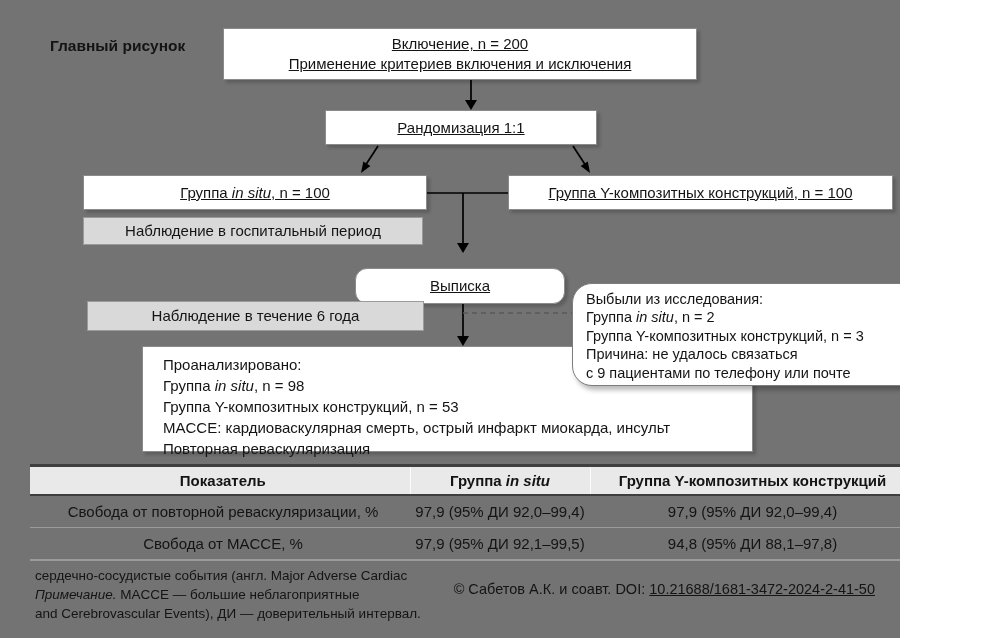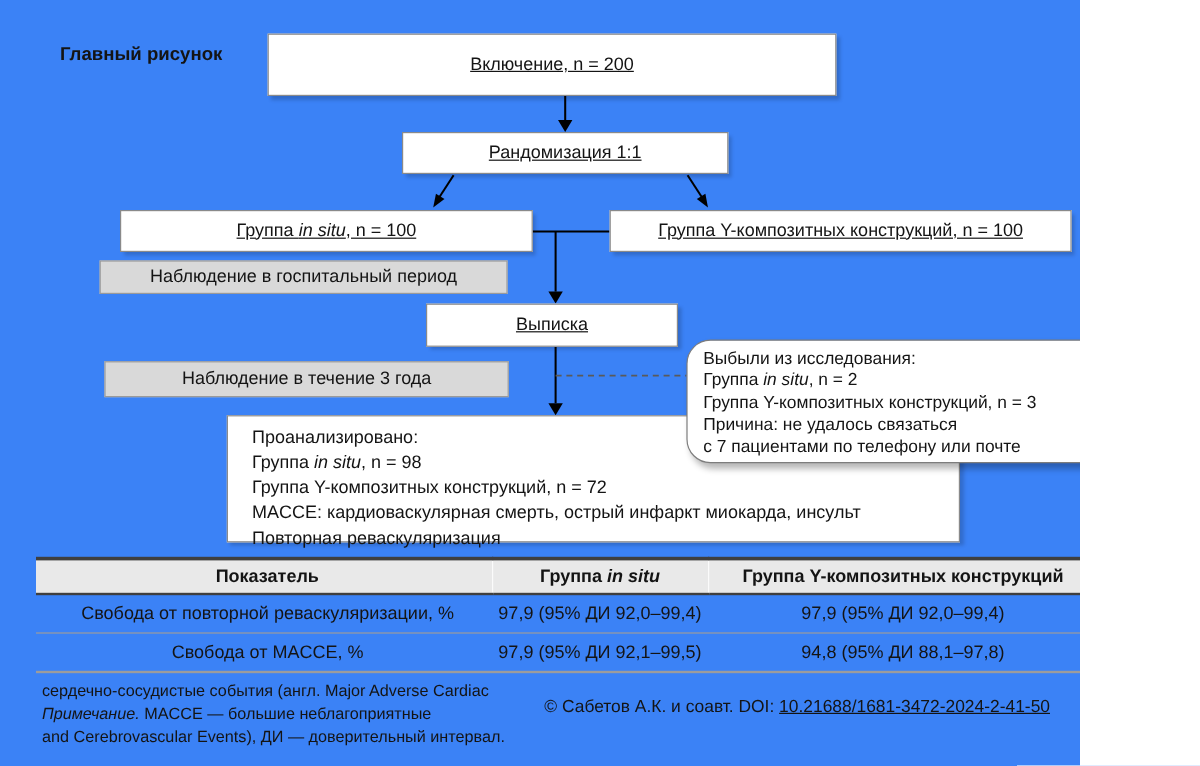--- a/index.html
+++ b/index.html
@@ -1,17 +1,17 @@
 <!DOCTYPE html>
 <html><head>
 <meta charset="utf-8">
 <style>
   html,body{margin:0;padding:0;background:#fff;}
   .canvas{
-    position:relative;width:900px;height:638px;background:#3b82f6;
+    position:relative;width:900px;height:638px;background:#737373;
     font-family:"Liberation Sans", sans-serif;color:#141414;overflow:hidden;
   }
   .fig-label{position:absolute;left:50px;top:37px;font-size:15.5px;font-weight:bold;white-space:nowrap;}
   svg.connectors{position:absolute;left:0;top:0;z-index:1;}
   .wbox,.gbox{
     position:absolute;box-sizing:border-box;display:flex;flex-direction:column;
     align-items:center;justify-content:center;text-align:center;
     font-size:15px;line-height:20px;white-space:nowrap;z-index:2;
   }
   .wbox{background:#ffffff;border:1px solid #8a8a8a;box-shadow:3px 3px 3px rgba(0,0,0,0.18);text-decoration:underline;}
@@ -79,58 +79,59 @@
     <g>
       <line x1="463" y1="289" x2="463" y2="336" stroke="#000" stroke-width="1.7"></line>
       <polygon points="457,336 469,336 463,346" fill="#000"></polygon>
     </g>
 
     <line x1="463" y1="313" x2="572" y2="313" stroke="#5a5a5a" stroke-width="1.4" stroke-dasharray="5,4"></line>
   </svg>
 
   <div class="wbox" style="left:223px;top:28px;width:474px;height:52px;">
     <div>Включение, n = 200</div>
+    <div>Применение критериев включения и исключения</div>
   </div>
 
-  <div class="wbox" style="left:335px;top:110px;width:272px;height:35px;">
+  <div class="wbox" style="left:325px;top:110px;width:272px;height:35px;">
     <div>Рандомизация 1:1</div>
   </div>
 
-  <div class="wbox" style="left:100px;top:175px;width:344px;height:35px;">
+  <div class="wbox" style="left:83px;top:175px;width:344px;height:35px;">
     <div><span>Группа </span><span class="it">in situ</span><span>, n = 100</span></div>
   </div>
 
   <div class="wbox" style="left:508px;top:175px;width:385px;height:35px;">
     <div>Группа Y-композитных конструкций, n = 100</div>
   </div>
 
   <div class="gbox" style="left:83px;top:217px;width:340px;height:28px;">
     <div>Наблюдение в госпитальный период</div>
   </div>
 
-  <div class="wbox" style="left:355px;top:253px;width:210px;height:36px;">
+  <div class="wbox" style="left:355px;top:268px;width:210px;height:36px;border-radius:12px;">
     <div>Выписка</div>
   </div>
 
   <div class="gbox" style="left:87px;top:301px;width:337px;height:30px;">
-    <div>Наблюдение в течение 3 года</div>
+    <div>Наблюдение в течение 6 года</div>
   </div>
 
   <div class="callout" style="left:572px;top:283px;width:350px;height:103px;">
     <div>Выбыли из исследования:</div>
     <div><span>Группа </span><span class="it">in situ</span><span>, n = 2</span></div>
     <div>Группа Y-композитных конструкций, n = 3</div>
     <div>Причина: не удалось связаться</div>
-    <div>с 7 пациентами по телефону или почте</div>
+    <div>с 9 пациентами по телефону или почте</div>
   </div>
 
-  <div class="bigbox" style="left:142px;top:346px;width:611px;height:106px;margin-left:47px;">
+  <div class="bigbox" style="left:142px;top:346px;width:611px;height:106px;">
     <div>Проанализировано:</div>
     <div><span>Группа </span><span class="it">in situ</span><span>, n = 98</span></div>
-    <div>Группа Y-композитных конструкций, n = 72</div>
+    <div>Группа Y-композитных конструкций, n = 53</div>
     <div>MACCE: кардиоваскулярная смерть, острый инфаркт миокарда, инсульт</div>
     <div>Повторная реваскуляризация</div>
   </div>
 
   <table class="results">
     <colgroup>
       <col style="width:380px">
         <col style="width:180px">
         <col style="width:325px">
         <col style="width:62px">

